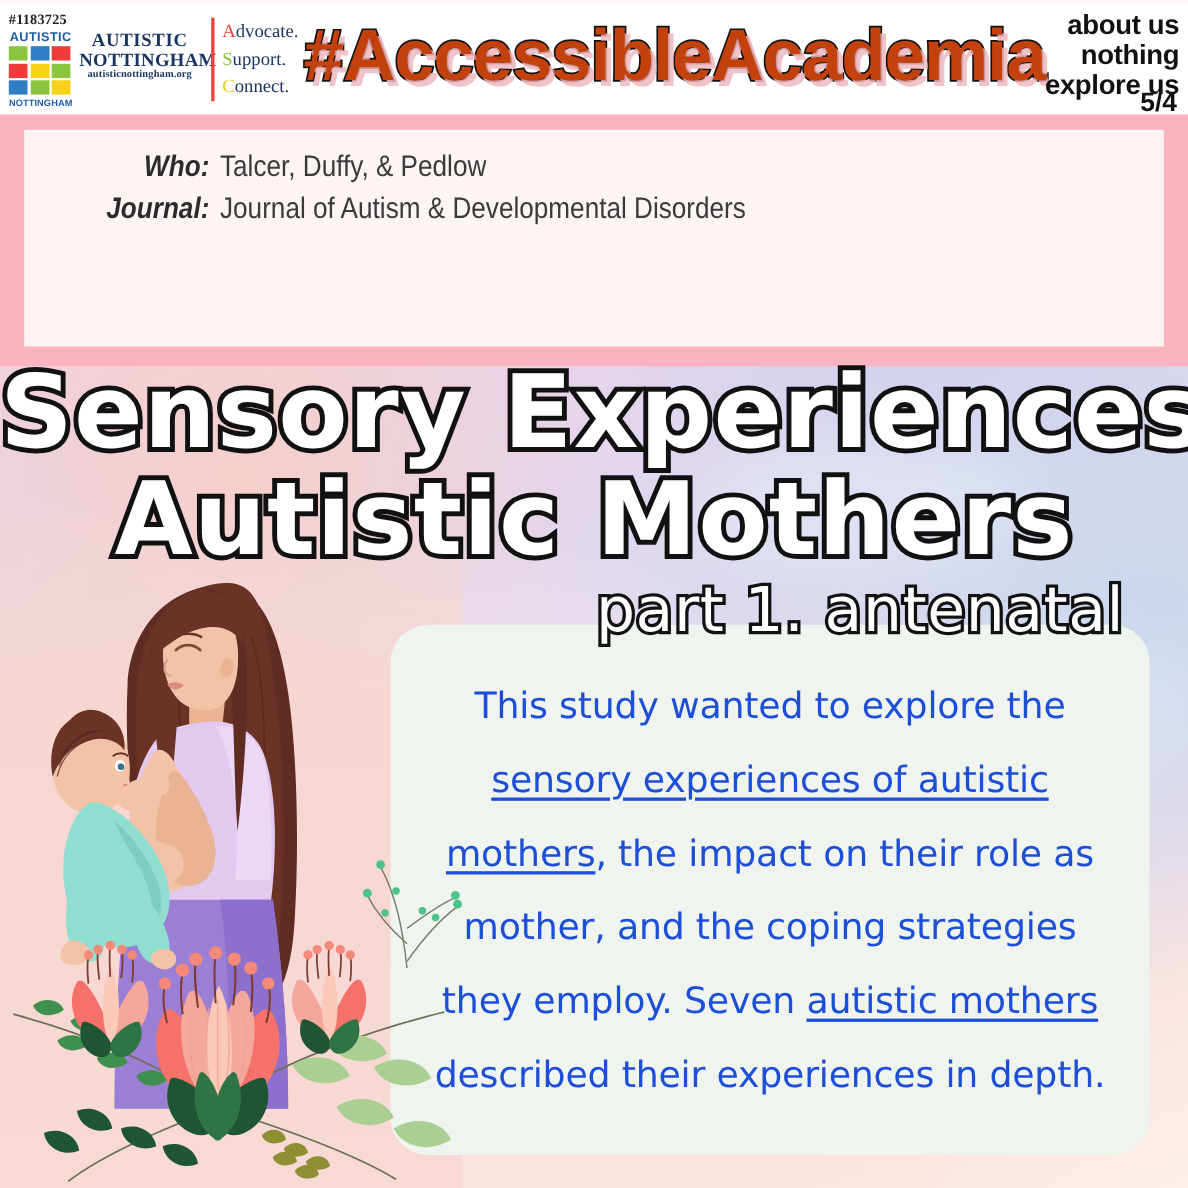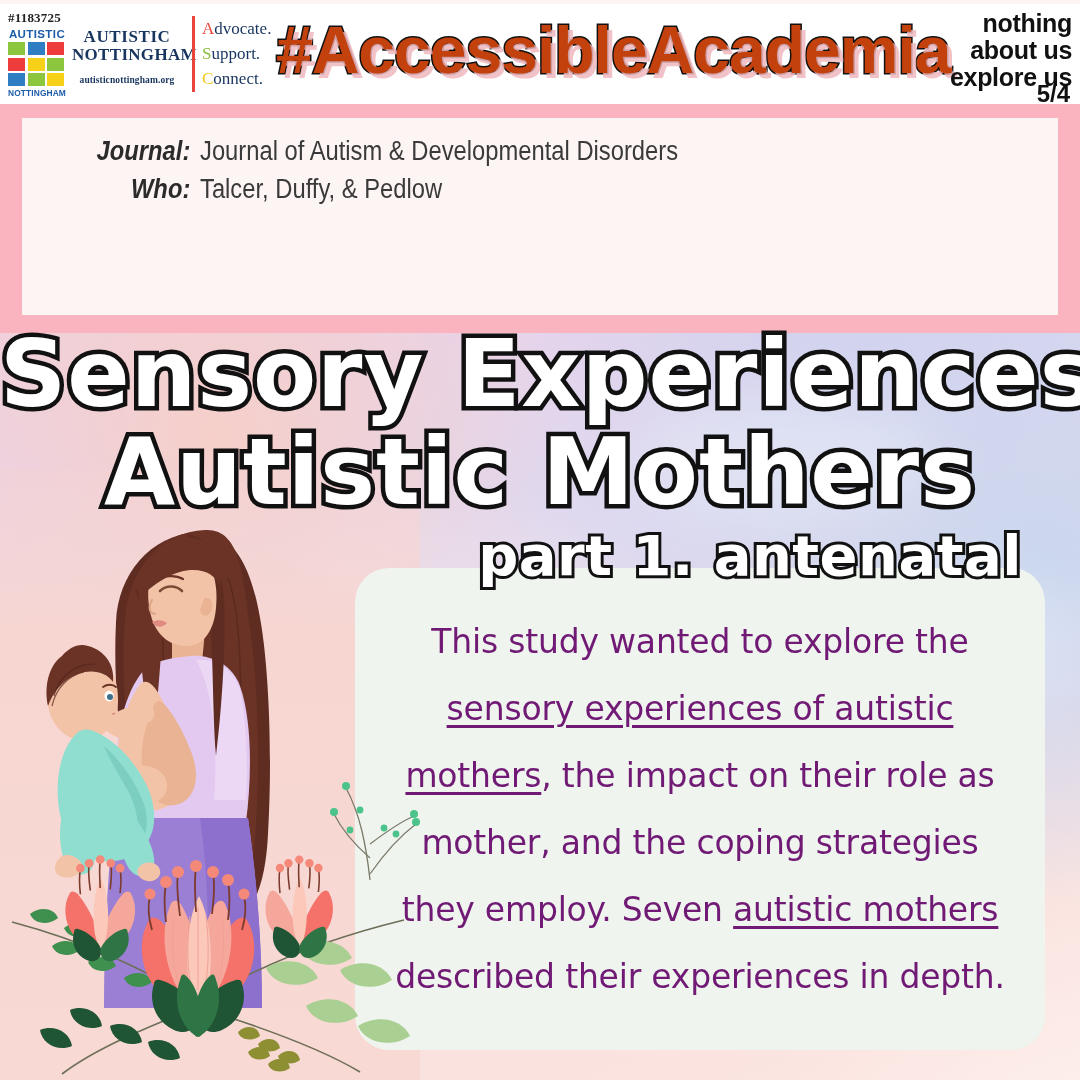--- a/index.html
+++ b/index.html
@@ -73,21 +73,21 @@
 
   .brand { position:absolute; left:72px; top:24px; width:110px; text-align:center; }
   .brand .b1, .brand .b2 {
     font-family:"Liberation Serif", serif;
     font-weight:700; color:#18355f; line-height:1.04;
   }
   .brand .b1 { font-size:17px; letter-spacing:.6px; }
   .brand .b2 { font-size:17px; letter-spacing:.3px; }
   .brand .burl {
     font-family:"Liberation Serif", serif;
-    font-weight:700; font-size:9.5px; color:#18355f; margin-top:12px; letter-spacing:.1px;
+    font-weight:700; font-size:9.5px; color:#18355f; margin-top:0; letter-spacing:.1px;
   }
 
   .rule { position:absolute; left:192px; top:12px; width:2.5px; height:76px; background:#e8453c; }
 
   .asc { position:absolute; left:202px; top:12px; width:78px; }
   .asc div {
     font-family:"Liberation Serif", serif;
     font-size:17px; color:#18355f; line-height:25px; font-weight:400; white-space:nowrap;
   }
   .asc .cap { font-weight:400; }
@@ -152,37 +152,37 @@
     line-height:98px;
     color:#ffffff;
     letter-spacing:1px;
     -webkit-text-stroke:9px #111;
     paint-order:stroke fill;
     white-space:nowrap;
   }
   .subtitle {
     position:absolute; right:58px; top:525px; z-index:26;
     font-family:"DejaVu Sans", sans-serif;
-    font-weight:700; font-size:56px; line-height:62px;
+    font-weight:400; font-size:56px; line-height:62px;
     color:#ffffff; letter-spacing:.5px;
     -webkit-text-stroke:6px #111;
     paint-order:stroke fill;
     white-space:nowrap;
   }
 
   
   .body-panel {
     position:absolute; left:355px; top:568px; width:690px; height:482px;
     background:#eff4ee; border-radius:34px; z-index:22;
     display:flex; align-items:center; justify-content:center;
     padding:10px 34px;
   }
   .body-text {
     font-family:"DejaVu Sans", sans-serif;
-    font-size:33px; line-height:67px; color:#701a75;
+    font-size:33px; line-height:67px; color:#1d4ed8;
     text-align:center; font-weight:400; letter-spacing:-.2px;
   }
   .body-text u { text-decoration:underline; text-underline-offset:5px; text-decoration-thickness:2.5px; }
 
   
   .illo { position:absolute; left:0; top:470px; width:430px; height:610px; z-index:23; }
   .illo svg { display:block; }
 </style>
 </head>
 <body>
@@ -227,36 +227,36 @@
 
     <div class="asc" id="valuesList">
         <div><span class="cap" style="color: rgb(232, 69, 60);">A</span>dvocate.</div>
         <div><span class="cap" style="color: rgb(141, 191, 63);">S</span>upport.</div>
         <div><span class="cap" style="color: rgb(242, 198, 27);">C</span>onnect.</div>
       </div>
 
     <div class="hashtag">#AccessibleAcademia</div>
 
     <div class="tagline">
+      <div>about us</div>
       <div>nothing</div>
-      <div>about us</div>
       <div>explore us</div>
     </div>
     <div class="page-num">5/4</div>
   </div>
 
   <div class="pink-band"></div>
   <div class="info-card" id="infoCard">
       <div class="info-row">
+        <div class="info-label">Who:</div>
+        <div class="info-value">Talcer, Duffy, &amp; Pedlow</div>
+      </div>
+      <div class="info-row">
         <div class="info-label">Journal:</div>
         <div class="info-value">Journal of Autism &amp; Developmental Disorders</div>
-      </div>
-      <div class="info-row">
-        <div class="info-label">Who:</div>
-        <div class="info-value">Talcer, Duffy, &amp; Pedlow</div>
       </div>
     </div>
 
   <div class="title-block">
     <div class="title-line">Sensory Experiences of</div>
     <div class="title-line">Autistic Mothers</div>
   </div>
   <div class="subtitle">part 1. antenatal</div>
 
   <div class="illo">

